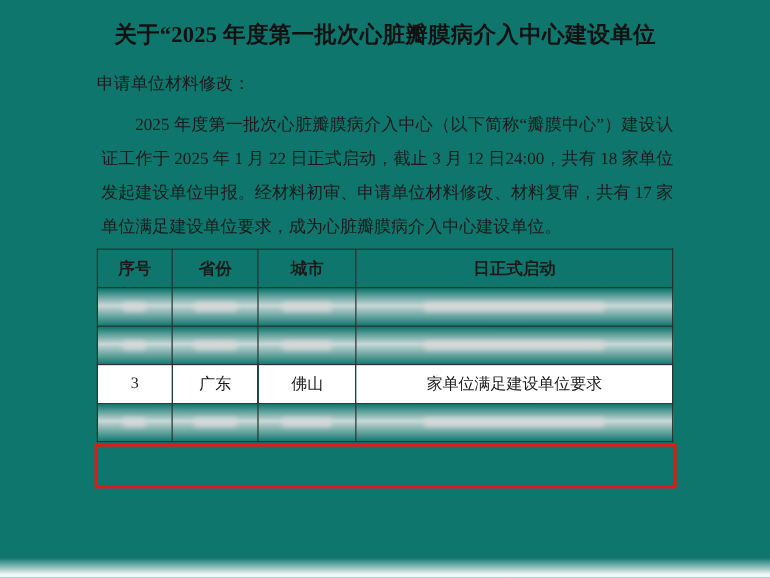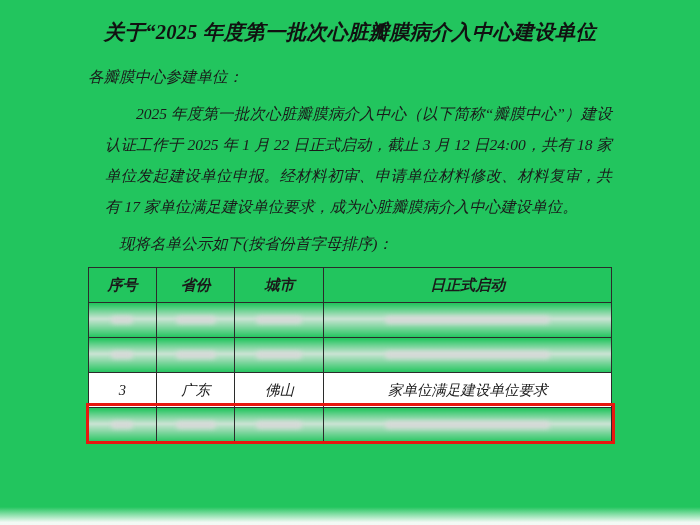--- a/index.html
+++ b/index.html
@@ -11,24 +11,23 @@
     width: 700px;
     height: 525px;
     overflow: hidden;
     font-family: "Liberation Serif", "DejaVu Serif", serif;
     color: #1a1a1a;
   }
   .page {
     position: relative;
     width: 700px;
     height: 525px;
-    background: #22c55e;
+    background: #0f766e;
     box-sizing: border-box;
     padding: 10px 88px 0 88px;
-    font-style: italic;
   }
   .doc-title {
     text-align: center;
     font-size: 20.5px;
     font-weight: bold;
     line-height: 1.62;
     letter-spacing: 0.2px;
     color: #111;
     margin: 6px 0 14px 0;
   }
@@ -39,21 +38,21 @@
     font-size: 15.5px;
     line-height: 1.75;
     margin: 2px 0 8px 0;
     color: #1a1a1a;
   }
   .body-para {
     font-size: 15.5px;
     line-height: 2.0;
     text-align: justify;
     text-justify: inter-ideograph;
-    margin: 0 0 4px 17px;
+    margin: 0 0 4px 4px;
     text-indent: 2em;
     color: #1a1a1a;
   }
   .lead-in {
     font-size: 15.5px;
     line-height: 2.0;
     margin: 6px 0 8px 0;
     text-indent: 2em;
     color: #1a1a1a;
   }
@@ -125,25 +124,24 @@
 </style>
 </head>
 <body>
 
 <div class="page">
 
   <div class="doc-title">
     <span>关于“2025 年度第一批次心脏瓣膜病介入中心建设单位</span>
   </div>
 
-  <div class="salutation">各瓣膜中心参建单位：</div>
+  <div class="salutation">申请单位材料修改：</div>
 
   <div class="body-para">2025 年度第一批次心脏瓣膜病介入中心（以下简称“瓣膜中心”）建设认证工作于 2025 年 1 月 22 日正式启动，截止 3 月 12 日24:00，共有 18 家单位发起建设单位申报。经材料初审、申请单位材料修改、材料复审，共有 17 家单位满足建设单位要求，成为心脏瓣膜病介入中心建设单位。</div>
 
-  <div class="lead-in">现将名单公示如下(按省份首字母排序)：</div>
 
   <table class="list-table">
     <colgroup>
       <col class="c-seq">
         <col class="c-prov">
         <col class="c-city">
         <col class="c-hosp">
     </colgroup>
     <thead>
       <tr>

